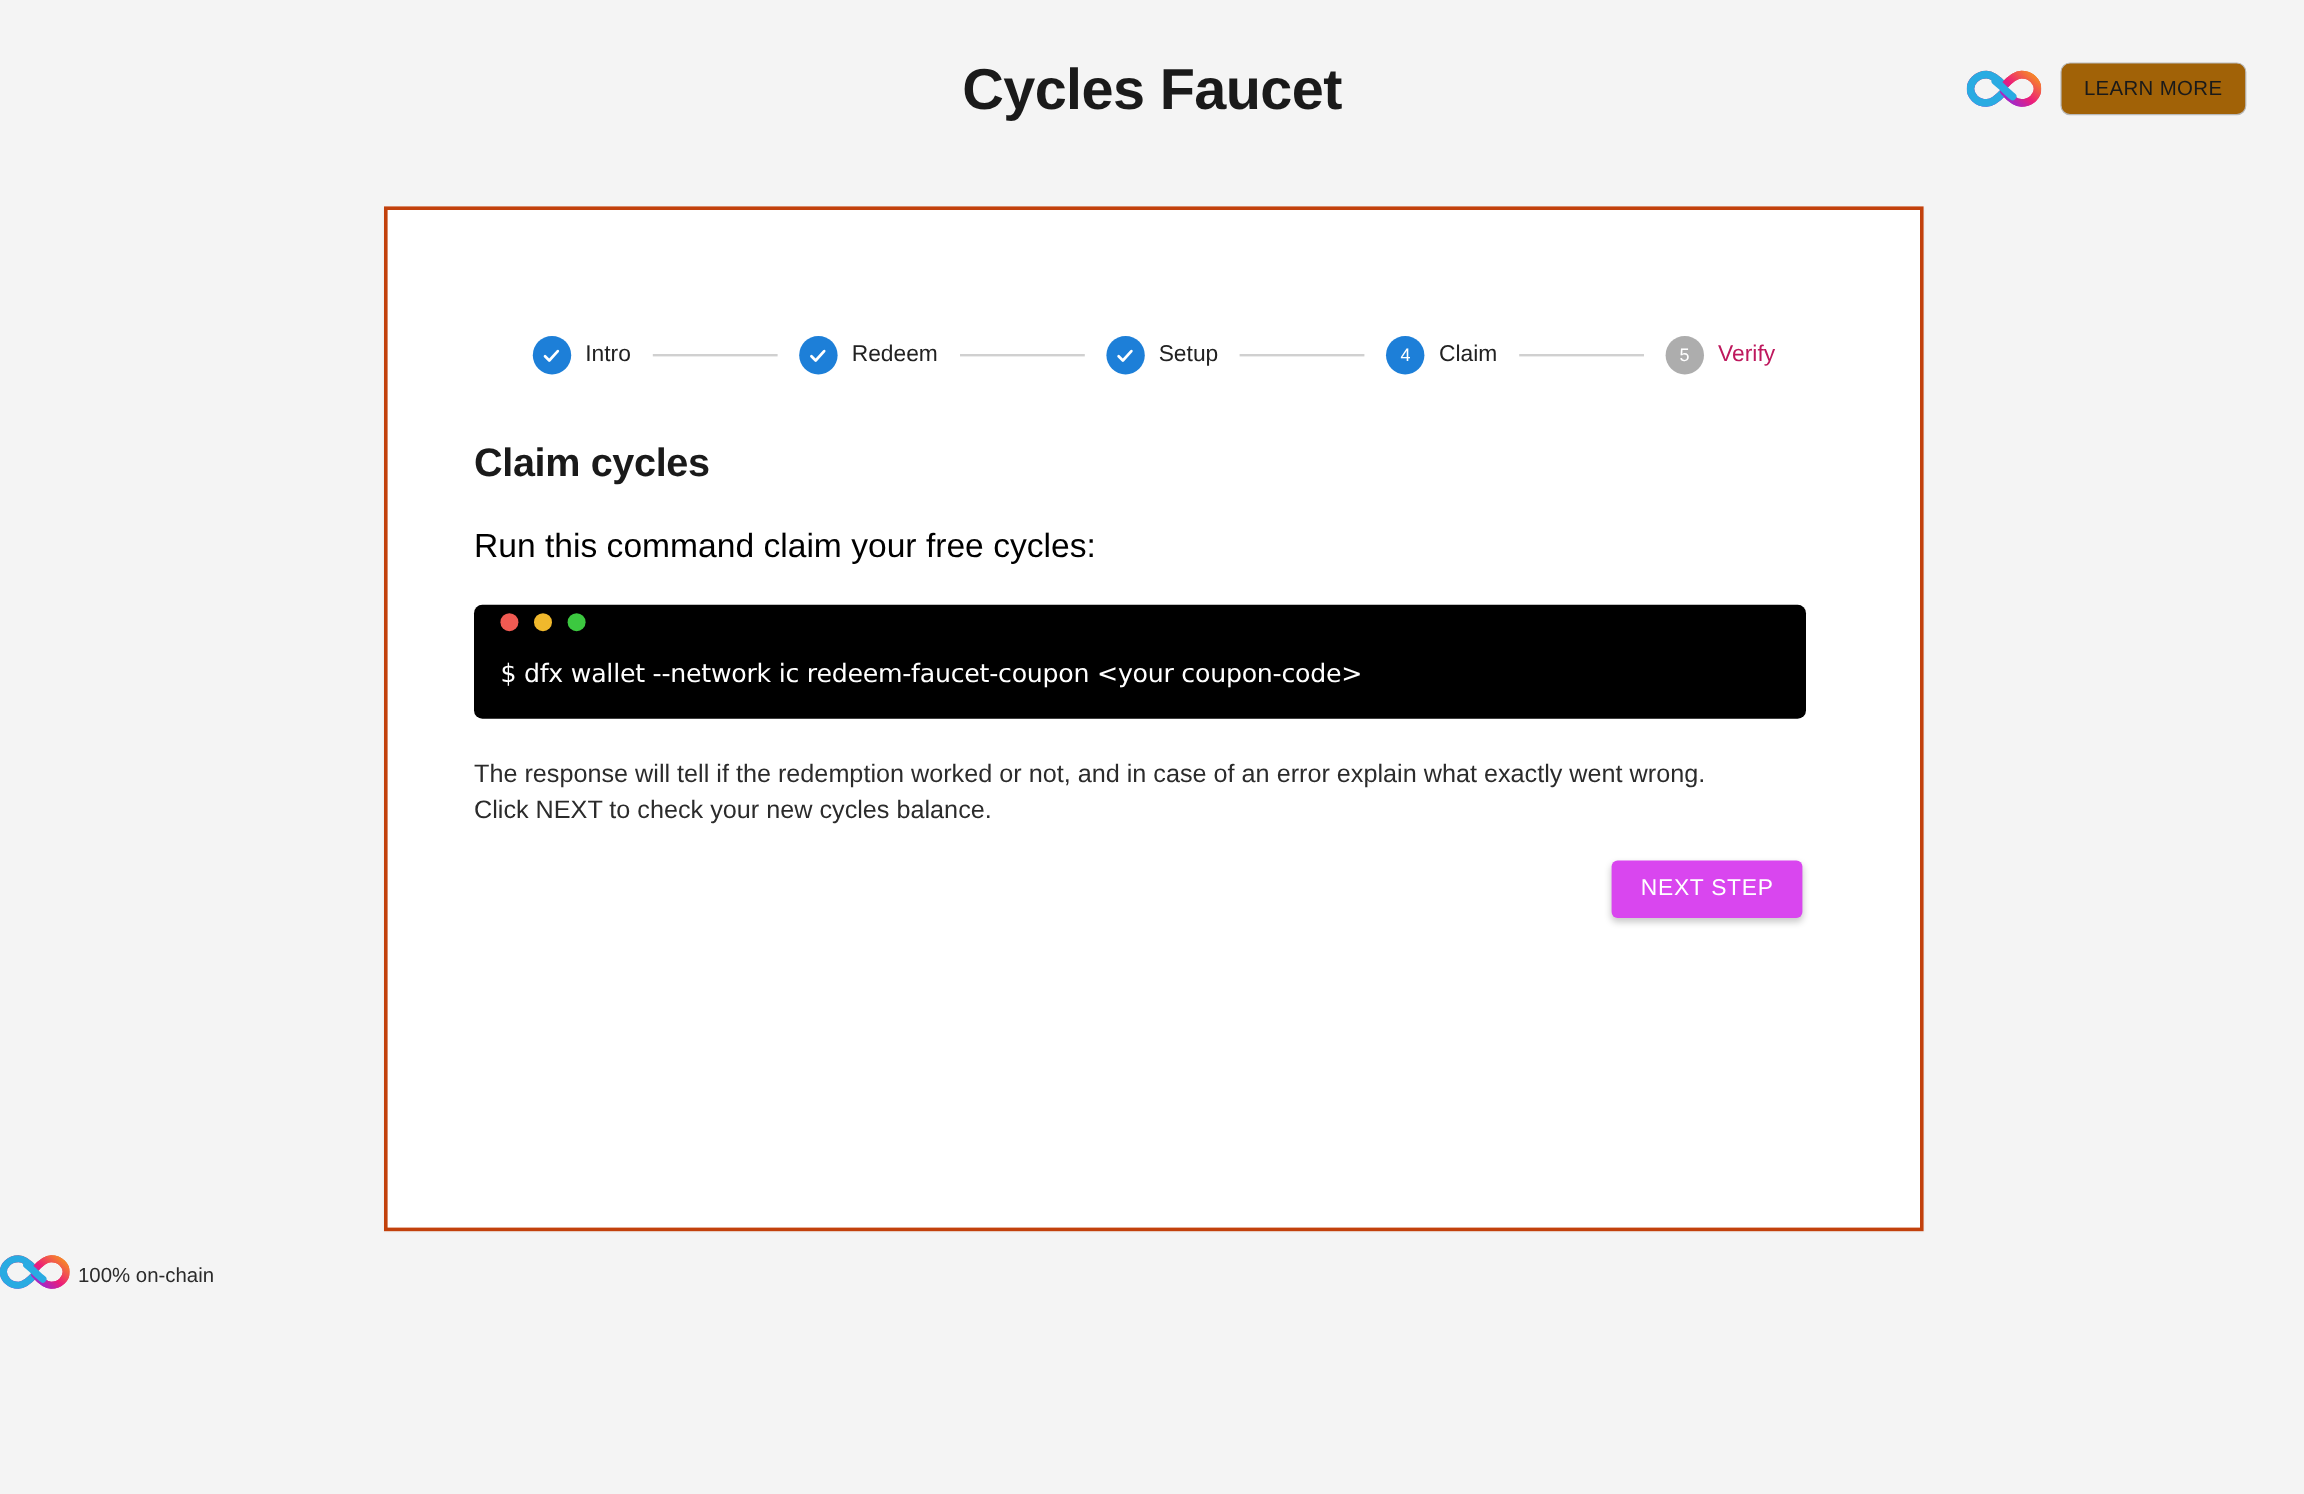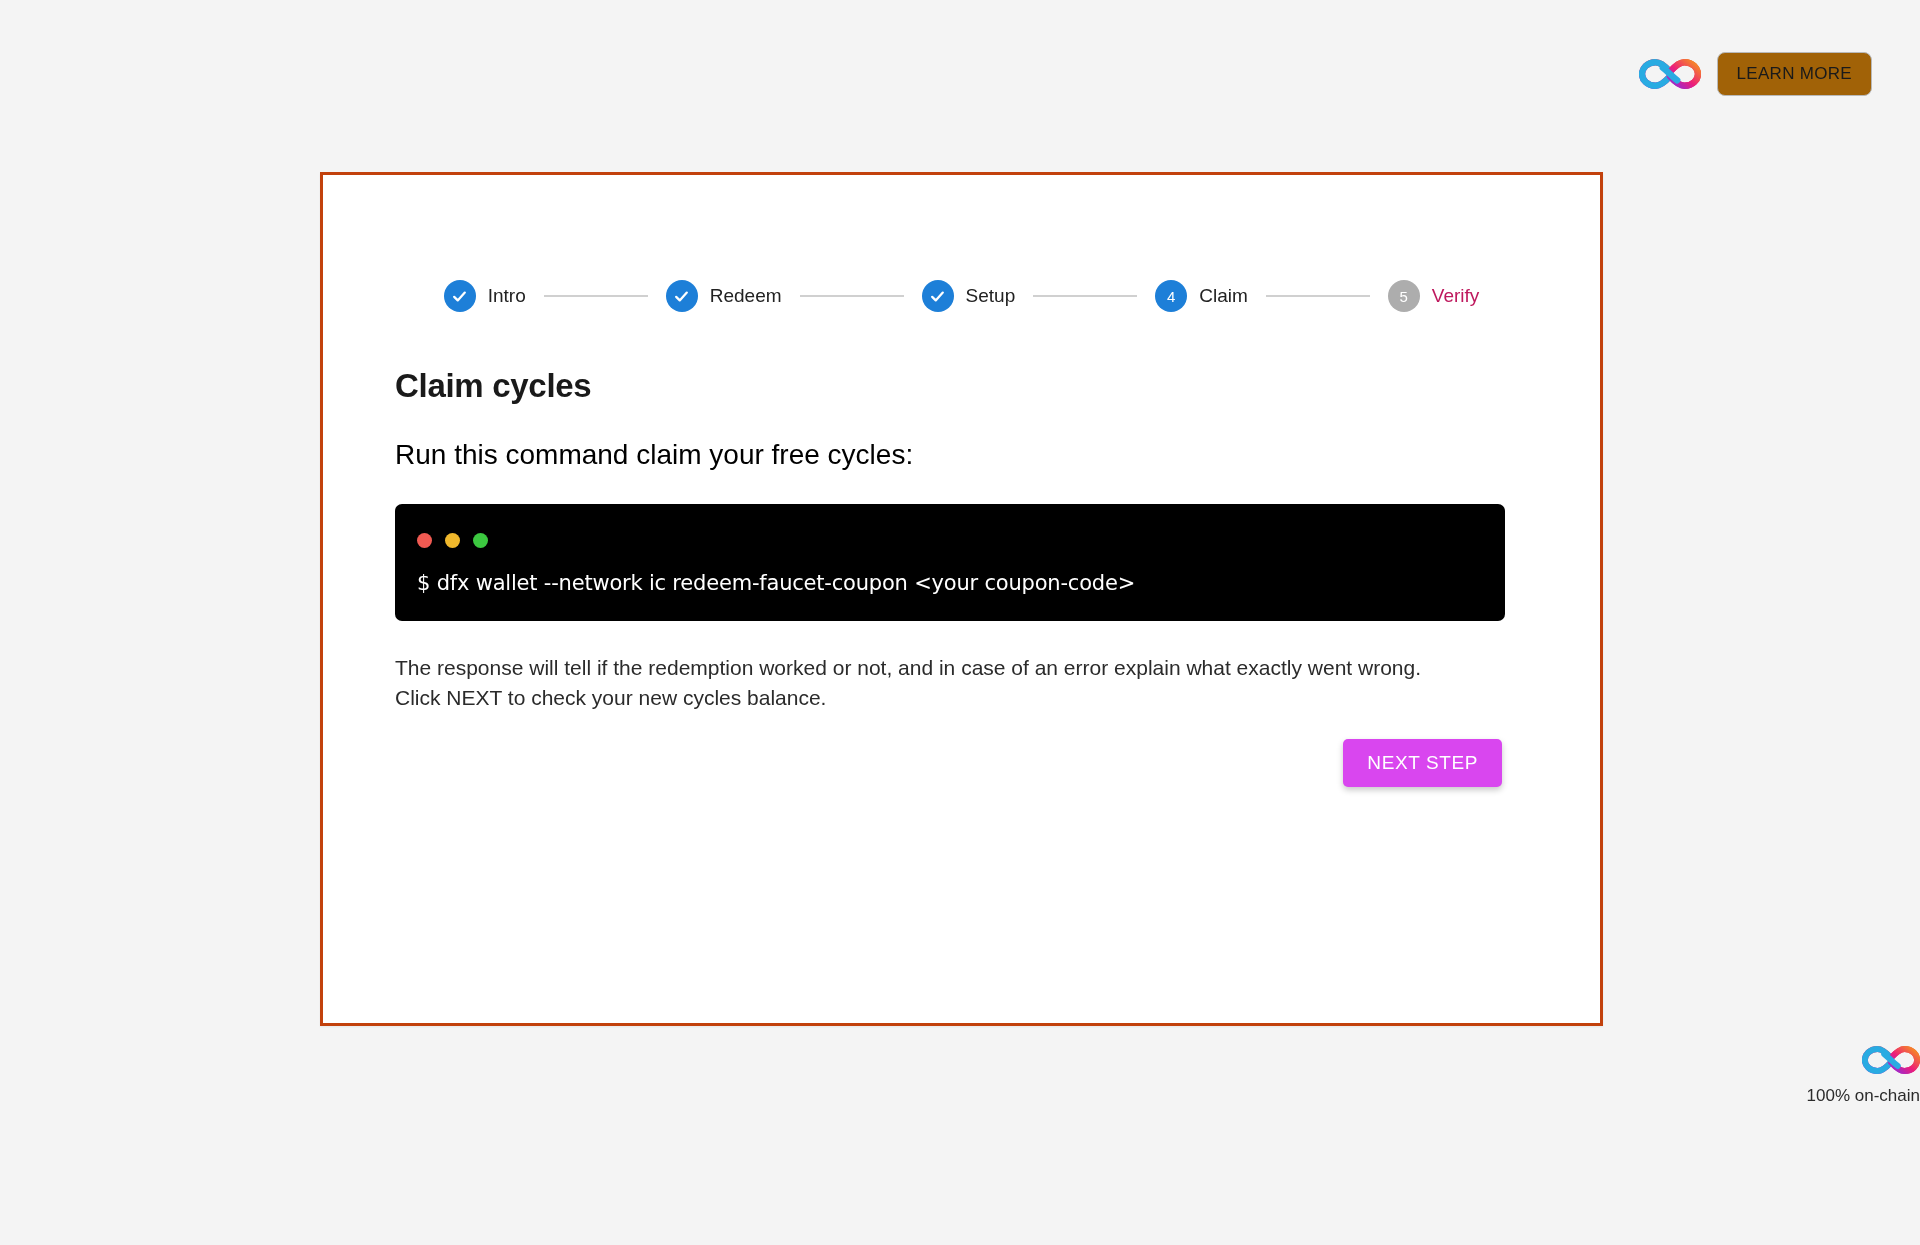--- a/index.html
+++ b/index.html
@@ -136,21 +136,21 @@
     margin: 0 0 33px 0;
     font-size: 28px;
     color: #000000;
   }
 
   
   .terminal {
     background: #000000;
     border-radius: 7px;
     width: 1110px;
-    padding: 29px 22px 26px 22px;
+    padding: 7px 22px 26px 22px;
   }
   .terminal-dots {
     display: flex;
     gap: 13px;
     margin-bottom: 23px;
   }
   .dot { width: 15px; height: 15px; border-radius: 50%; }
   .dot.red    { background: #f05a52; }
   .dot.amber  { background: #f0b82c; }
   .dot.green  { background: #3cc840; }
@@ -190,33 +190,34 @@
     box-shadow: 0 3px 6px rgba(0,0,0,0.22);
   }
 
   
   .page-footer {
     position: absolute;
     left: 0;
     right: 0;
     top: 1045px;
     display: flex;
-    flex-direction: column;
-    align-items: flex-end;
+    flex-direction: row;
+    align-items: center;
     gap: 7px;
   }
   .footer-caption {
     font-size: 17px;
     color: #2b2b2b;
   }
 </style>
 </head>
 <body>
 
 <div class="page-header">
+  <h1 class="page-title">Cycles Faucet</h1>
 
   <div class="header-right">
     <span>
       <svg class="ic-logo-small" width="62" height="32" viewBox="0 0 62 32" aria-hidden="true">
         <defs>
           <linearGradient id="icg1" x1="0" y1="1" x2="1" y2="0">
             <stop offset="0%" stop-color="#8a2be2"></stop>
             <stop offset="45%" stop-color="#ec1e79"></stop>
             <stop offset="100%" stop-color="#f05a24"></stop>
           </linearGradient>

